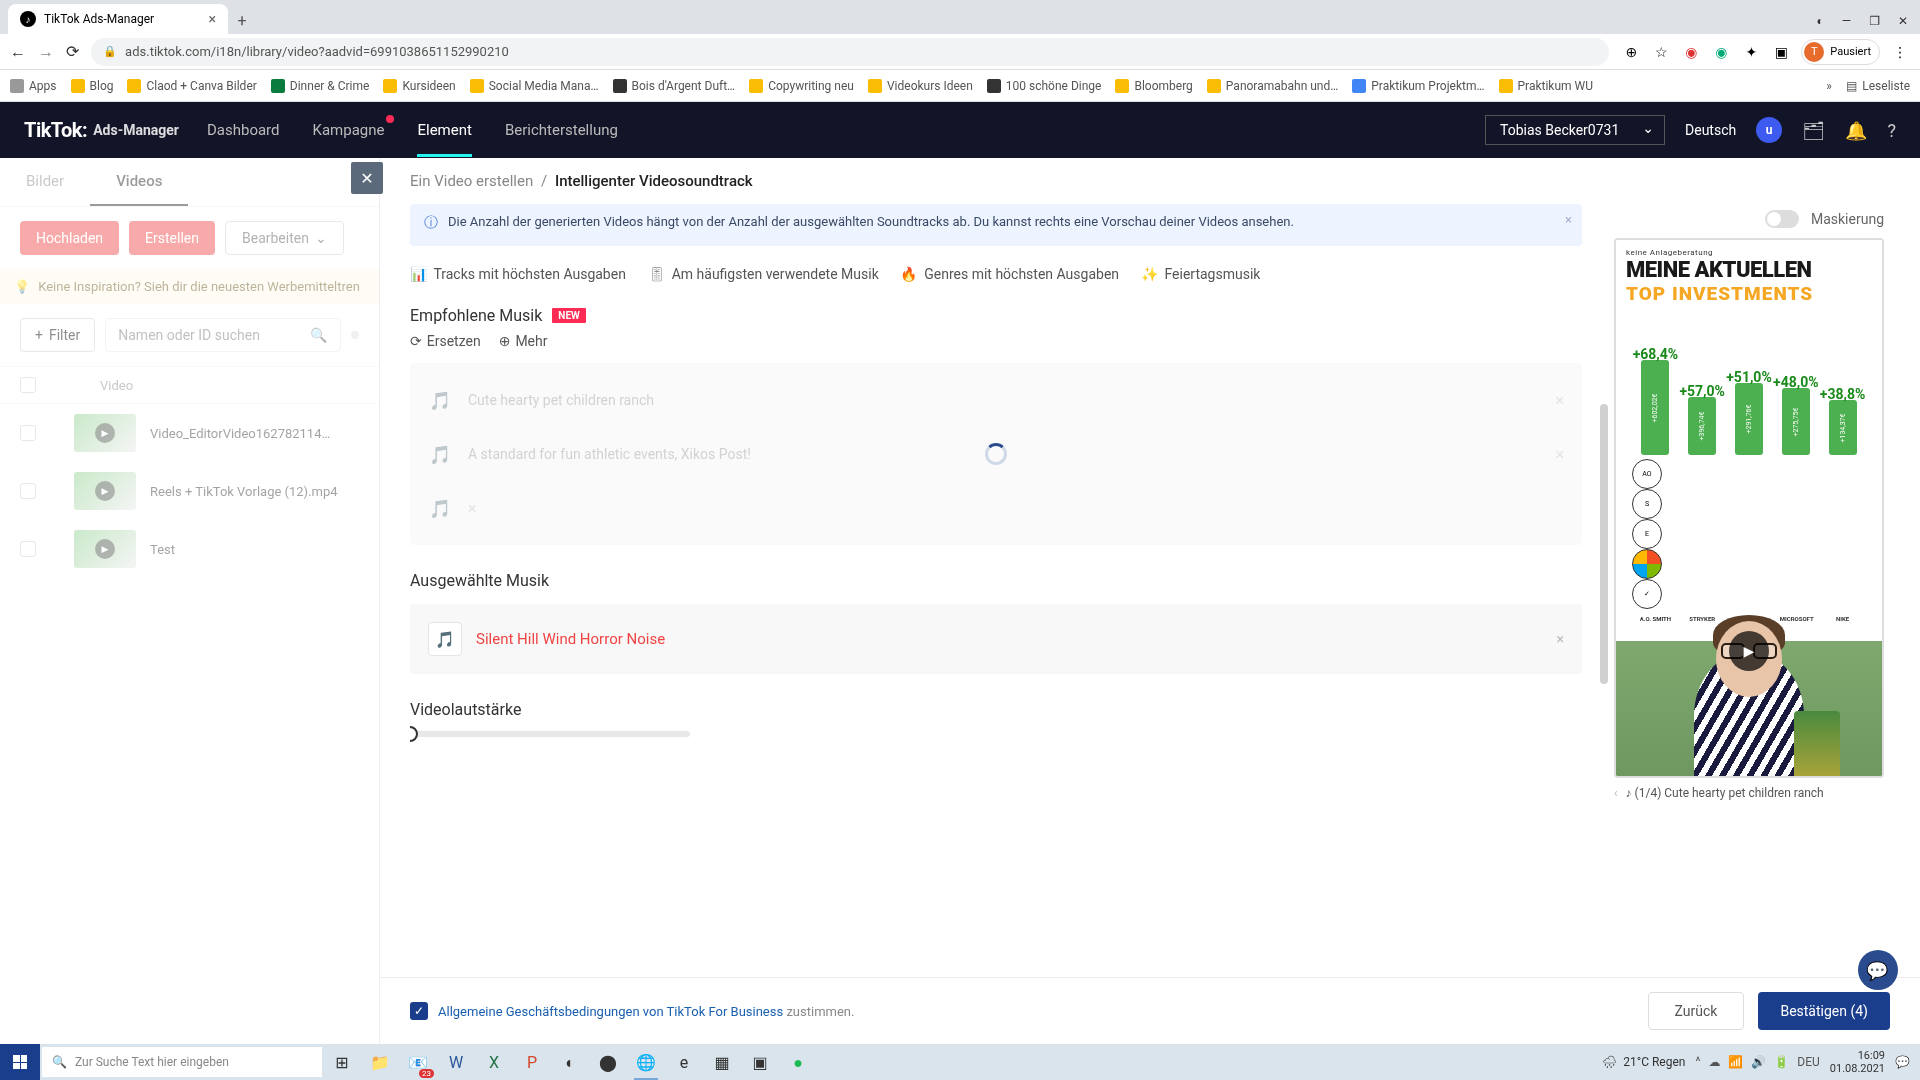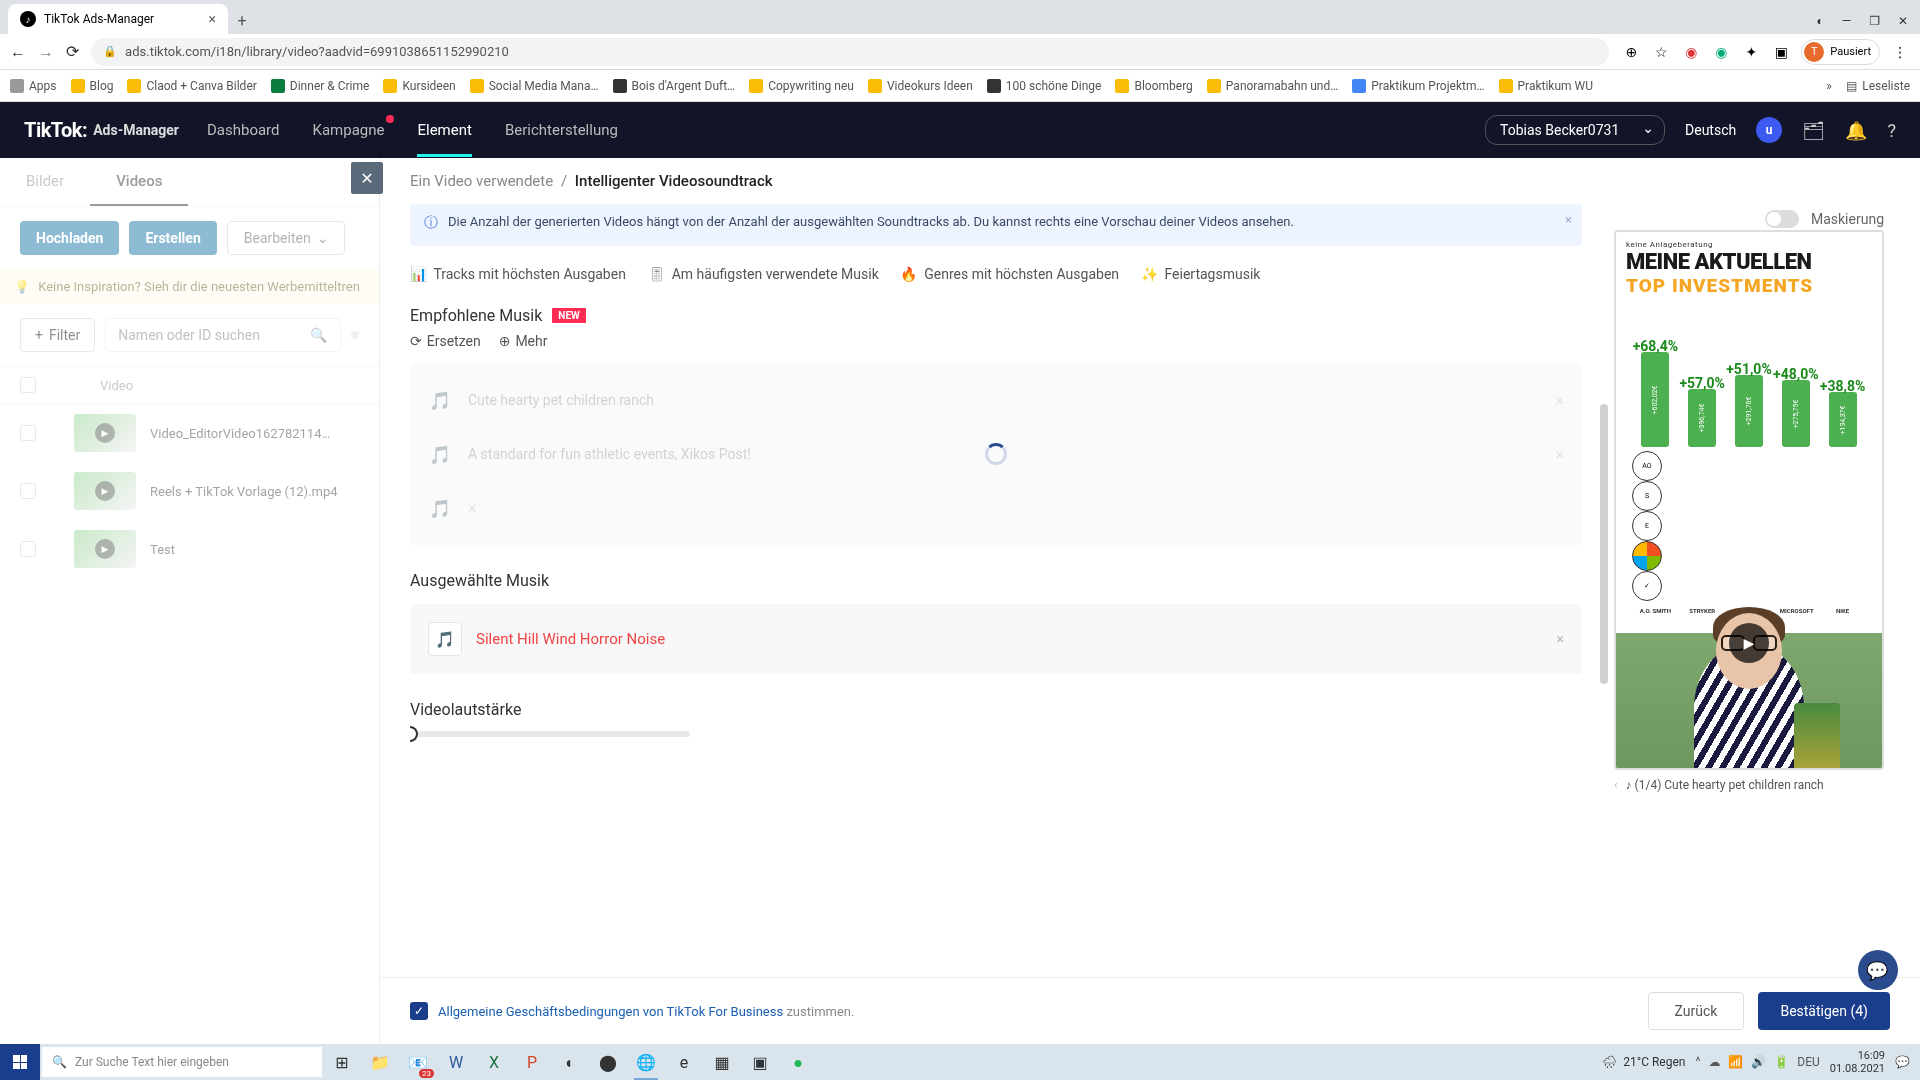--- a/index.html
+++ b/index.html
@@ -35,36 +35,36 @@
 .tt-header { height: 56px; background:#121427; color:#fff; display:flex; align-items:center; padding:0 24px; gap:28px;}
 .tt-logo { display:flex; align-items:center; gap:6px; font-weight:bold;}
 .tt-logo .tk{font-size:20px;letter-spacing:-0.5px;}
 .tt-logo .am{font-size:14px;opacity:0.85;}
 .tt-nav { display:flex; gap:33px; font-size:15px;}
 .tt-nav-item { position:relative; cursor:pointer; color:#bbb;}
 .tt-nav-item.active{color:#fff;}
 .tt-nav-item.active::after{content:"";position:absolute;left:0;right:0;bottom:-18px;height:3px;background:#25f4ee;}
 .tt-nav-item .dot{position:absolute;top:-6px;right:-10px;width:8px;height:8px;border-radius:50%;background:#fe2c55;}
 .tt-right{margin-left:auto;display:flex;align-items:center;gap:20px;}
-.tt-account{border:1px solid #555;border-radius:12px;padding:6px 28px 6px 14px;font-size:14px;position:relative;min-width:180px;}
+.tt-account{border:1px solid #555;border-radius:0;padding:6px 28px 6px 14px;font-size:14px;position:relative;min-width:180px;}
 .tt-account::after{content:"⌄";position:absolute;right:10px;top:4px;}
 .tt-u{width:26px;height:26px;border-radius:50%;background:#3d5af1;display:flex;align-items:center;justify-content:center;font-size:12px;font-weight:bold;}
 .tt-ico{font-size:18px;color:#ccc;}
 
 
 .main { display:flex; height: calc(100% - 34px - 36px - 32px - 56px - 36px); position:relative;}
 .sidebar { width: 380px; background:#fff; border-right:1px solid #eee; padding:0; position:relative;}
 .overlay-dim{position:absolute;inset:0;background:rgba(255,255,255,0.55);z-index:5;pointer-events:none;}
 .side-tabs{display:flex;border-bottom:1px solid #eee;}
 .side-tab{flex:0 0 auto;padding:14px 26px;font-size:15px;color:#888;}
 .side-tab.active{color:#222;border-bottom:2px solid #222;font-weight:500;}
 .side-tabs .close{margin-left:auto;width:32px;height:32px;background:#5a6a7a;color:#fff;display:flex;align-items:center;justify-content:center;font-size:16px;align-self:flex-start;margin-top:4px;margin-right:-4px;border-radius:2px;cursor:pointer;z-index:10;}
 .side-btns{display:flex;gap:10px;padding:14px 20px;}
 .btn{border-radius:4px;padding:8px 16px;font-size:14px;cursor:pointer;border:none;}
-.btn-primary{background:#0369a1;color:#fff;font-weight:bold;}
+.btn-primary{background:#ef4444;color:#fff;}
 .btn-outline{background:#fff;border:1px solid #ccc;color:#555;display:flex;align-items:center;gap:6px;}
 .inspiration{background:#fef9ec;color:#6b5a1f;font-size:13px;padding:10px 14px;margin:0 0px;display:flex;align-items:center;gap:8px;}
 .insp-ico{color:#f5a623;}
 .filter-row{display:flex;gap:10px;padding:14px 20px;align-items:center;}
 .filter-btn{border:1px solid #ccc;border-radius:4px;padding:8px 14px;font-size:14px;display:flex;align-items:center;gap:6px;}
 .search-box{flex:1;border:1px solid #e5e5e5;border-radius:4px;padding:8px 12px;font-size:14px;color:#aaa;display:flex;align-items:center;gap:8px;}
 .search-box input{border:none;outline:none;flex:1;font-size:14px;background:transparent;}
 .list-header{display:flex;align-items:center;padding:10px 20px;border-top:1px solid #f0f0f0;border-bottom:1px solid #f0f0f0;font-size:13px;color:#888;}
 .list-header .cb, .video-row .cb{width:16px;height:16px;border:1.5px solid #ccc;border-radius:3px;margin-right:24px;}
 .video-row{display:flex;align-items:center;padding:10px 20px;gap:14px;}
@@ -99,21 +99,21 @@
 @keyframes spin{to{transform:translate(-50%,-50%) rotate(360deg);}}
 .selected-music{background:#f8f8f8;border-radius:4px;padding:18px;display:flex;align-items:center;gap:14px;margin-top:14px;}
 .sm-ico{width:34px;height:34px;background:#fff;border:1px solid #e5e5e5;border-radius:4px;display:flex;align-items:center;justify-content:center;color:#555;}
 .sm-name{flex:1;font-size:15px;color:#ef4444;}
 .sm-x{color:#bbb;cursor:pointer;font-size:14px;}
 .slider{margin-top:12px;width:280px;height:6px;background:#e8e8e8;border-radius:3px;position:relative;}
 .slider .knob{position:absolute;left:0;top:50%;transform:translate(-50%,-50%);width:16px;height:16px;border:2px solid #333;background:#fff;border-radius:50%;}
 .sec-h{font-size:16px;color:#333;margin-top:26px;margin-bottom:4px;}
 
 
-.mask-row{display:flex;align-items:center;justify-content:flex-end;gap:12px;font-size:14px;color:#666;margin-bottom:2px;}
+.mask-row{display:flex;align-items:center;justify-content:flex-end;gap:12px;font-size:14px;color:#666;margin-bottom:10px;}
 .switch{width:34px;height:18px;border-radius:9px;background:#ddd;position:relative;}
 .switch::after{content:"";position:absolute;left:2px;top:2px;width:14px;height:14px;border-radius:50%;background:#fff;}
 .preview{border:2px solid #ddd;border-radius:4px;overflow:hidden;position:relative;height:540px;background:linear-gradient(#fff 50%, #8aab7a 50%);}
 .pv-head{background:#fff;padding:8px 10px;}
 .pv-tiny{font-size:8px;color:#333;letter-spacing:0.5px;}
 .pv-t1{font-size:22px;font-weight:900;color:#1a1a1a;letter-spacing:-0.5px;}
 .pv-t2{font-size:19px;font-weight:900;color:#f5a623;letter-spacing:1px;}
 .pv-bars{display:flex;justify-content:space-around;align-items:flex-end;height:150px;padding:12px 6px 0;}
 .pv-bar{width:28px;background:#4caf50;border-radius:3px;position:relative;}
 .pv-bar .lbl{position:absolute;top:-14px;left:50%;transform:translateX(-50%);font-size:14px;font-weight:bold;color:#1a8a1a;white-space:nowrap;}
@@ -343,21 +343,21 @@
       <div class="cb"></div>
       <div class="thumb">
           <div class="play">▶</div>
         </div>
       <span class="video-name">Test</span>
     </div>
   </div>
 
   <div class="panel">
     <div class="breadcrumb">
-      <span>Ein Video verwendete</span>
+      <span>Ein Video erstellen</span>
       <span style="margin:0 4px;">/</span>
       <span class="cur">Intelligenter Videosoundtrack</span>
     </div>
     <div class="panel-body">
       <div class="panel-left">
         <div class="info-banner">
           <span class="i">ⓘ</span>
           <span>Die Anzahl der generierten Videos hängt von der Anzahl der ausgewählten Soundtracks ab. Du kannst rechts eine Vorschau deiner Videos ansehen.</span>
           <span class="x">×</span>
         </div>

